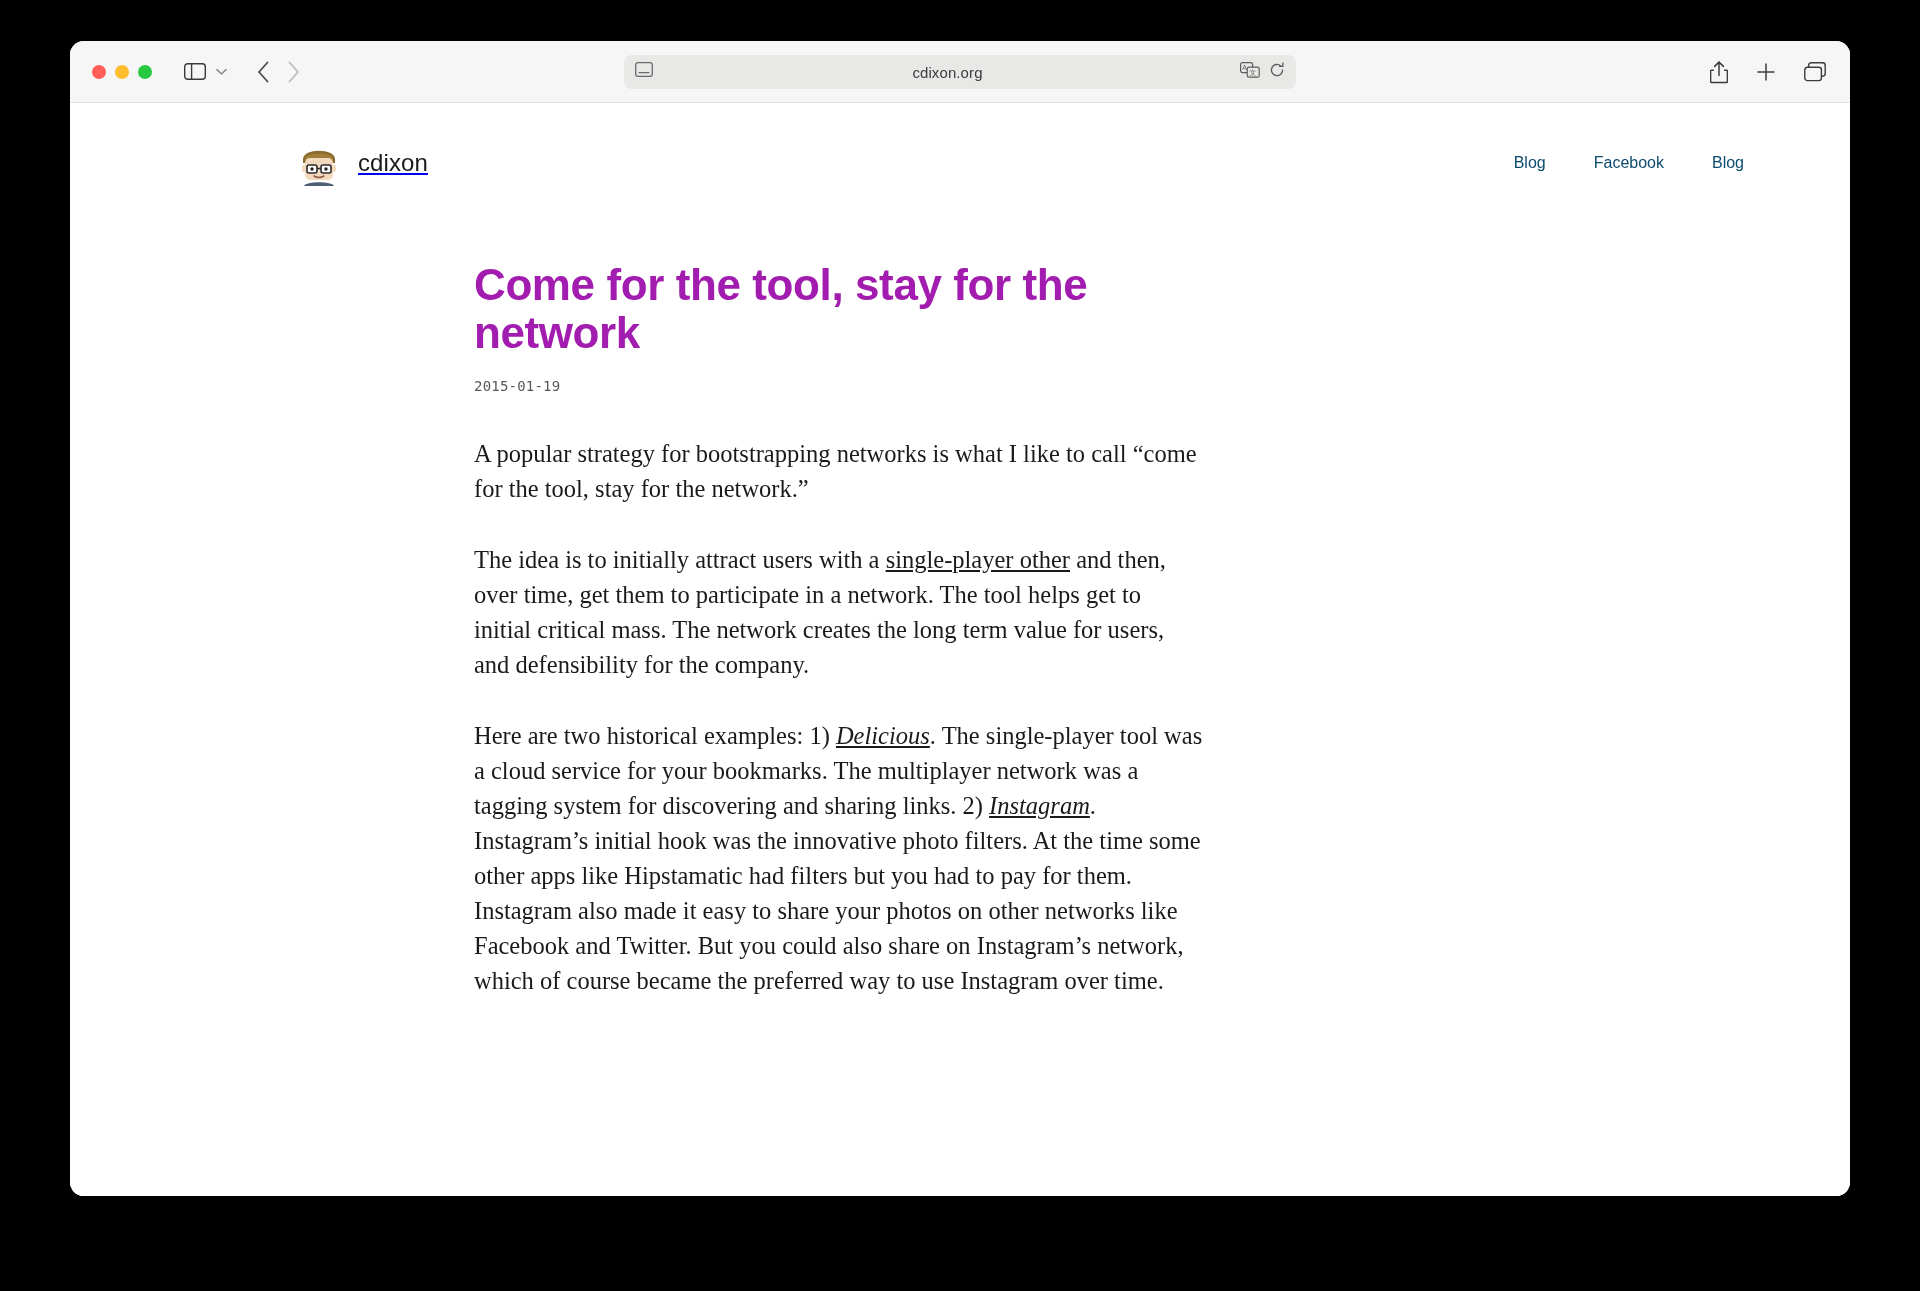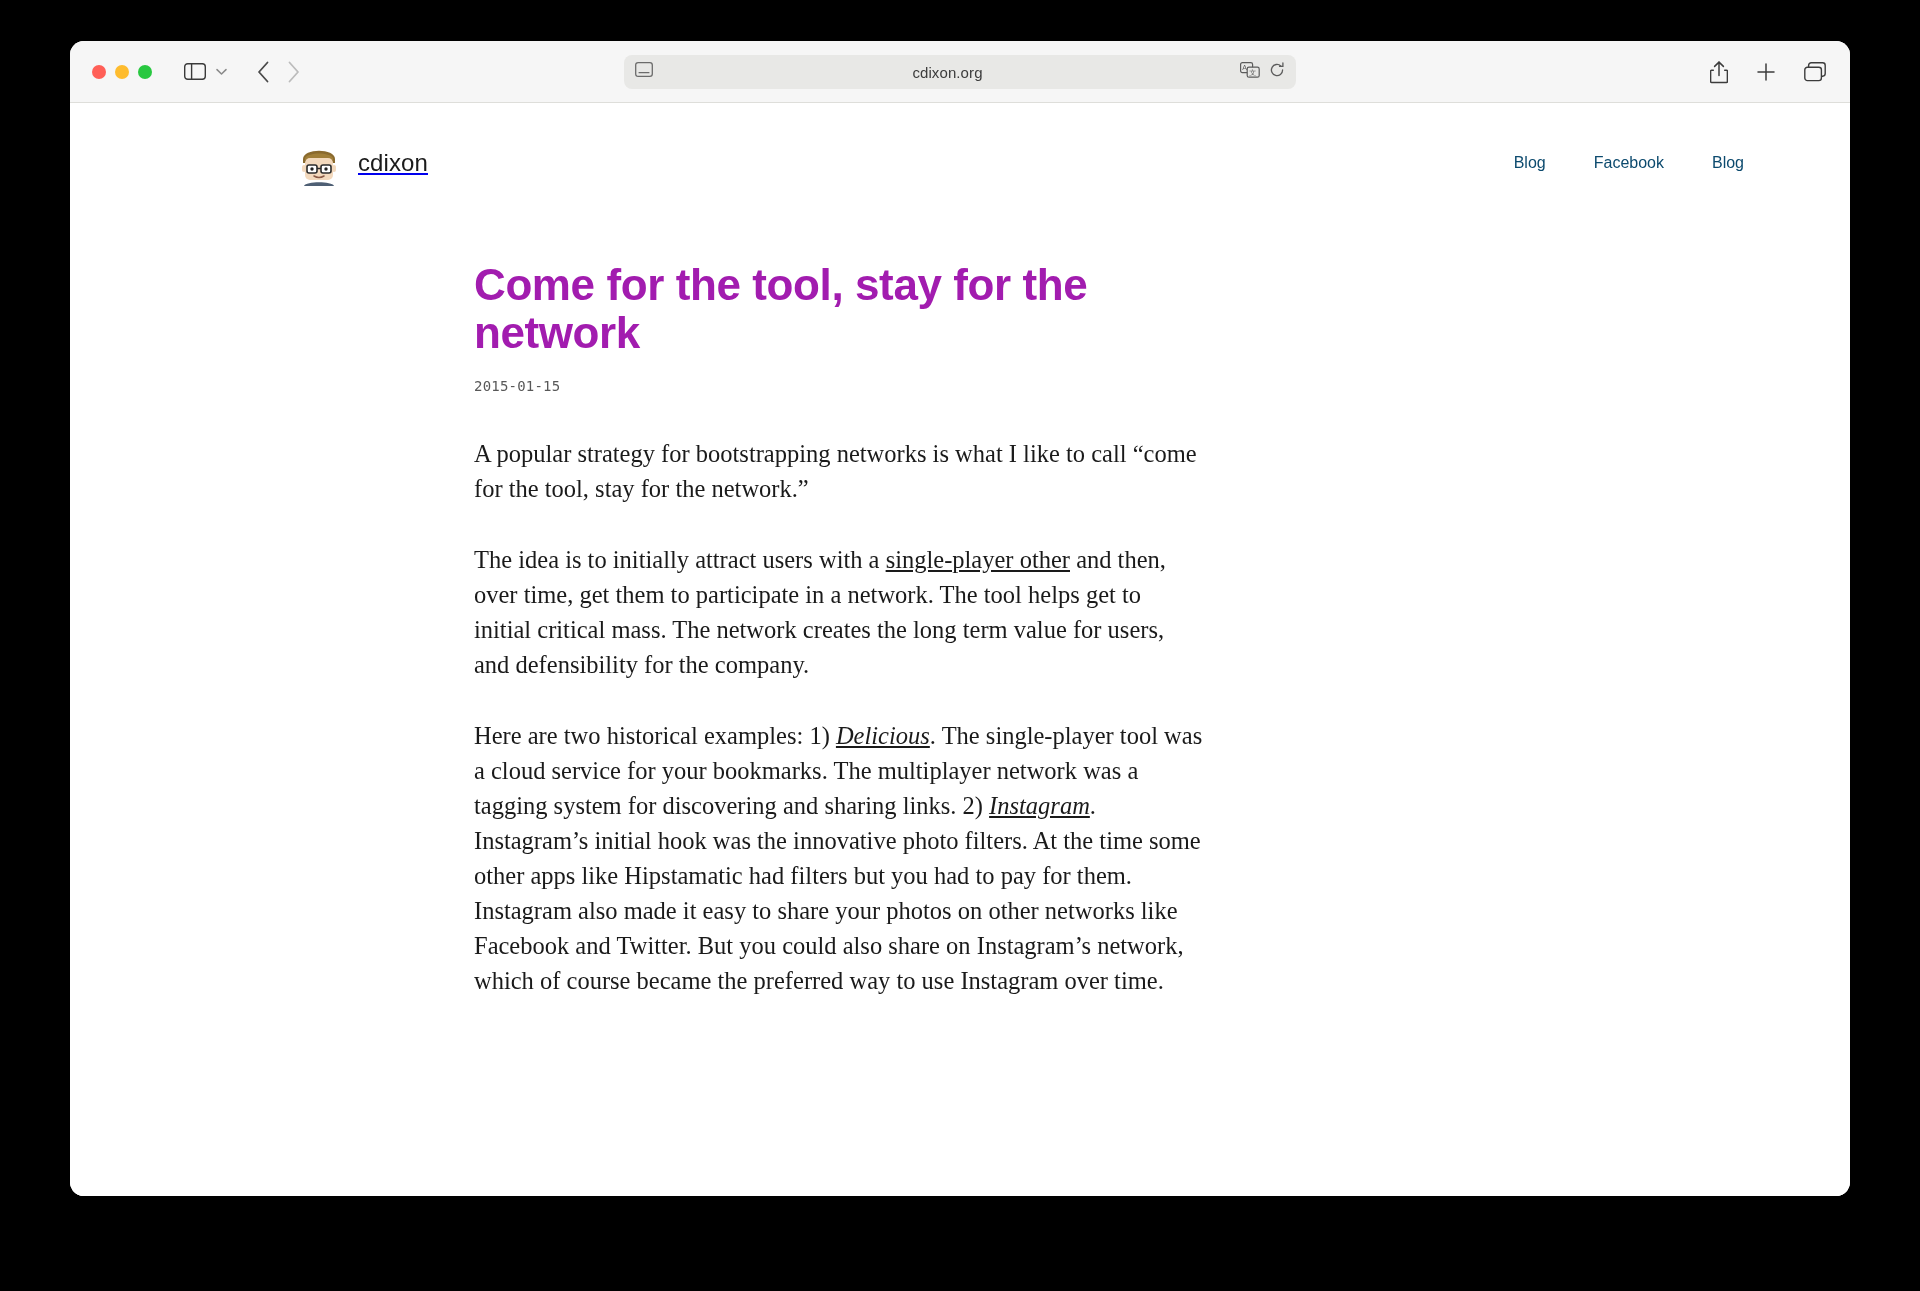--- a/index.html
+++ b/index.html
@@ -348,21 +348,21 @@
 
         <nav class="site-nav">
           <a href="#">Blog</a>
           <a href="#">Facebook</a>
           <a href="#">Blog</a>
         </nav>
       </div>
 
       <article class="article">
         <h1 class="post-title">Come for the tool, stay for the network</h1>
-        <div class="post-date">2015-01-15</div>
+        <div class="post-date">2015-01-19</div>
 
         <div class="post-body">
           <p>A popular strategy for bootstrapping networks is what I like to call “come for the tool, stay for the network.”</p>
           <p>The idea is to initially attract users with a <a href="#">single-player other</a> and then, over time, get them to participate in a network. The tool helps get to initial critical mass. The network creates the long term value for users, and defensibility for the company.</p>
           <p>Here are two historical examples: 1) <em>Delicious</em>. The single-player tool was a cloud service for your bookmarks. The multiplayer network was a tagging system for discovering and sharing links. 2) <em>Instagram</em>. Instagram’s initial hook was the innovative photo filters. At the time some other apps like Hipstamatic had filters but you had to pay for them. Instagram also made it easy to share your photos on other networks like Facebook and Twitter. But you could also share on Instagram’s network, which of course became the preferred way to use Instagram over time.</p>
         </div>
       </article>
 
       <div class="page-bottom-cut"></div>
     </div>

